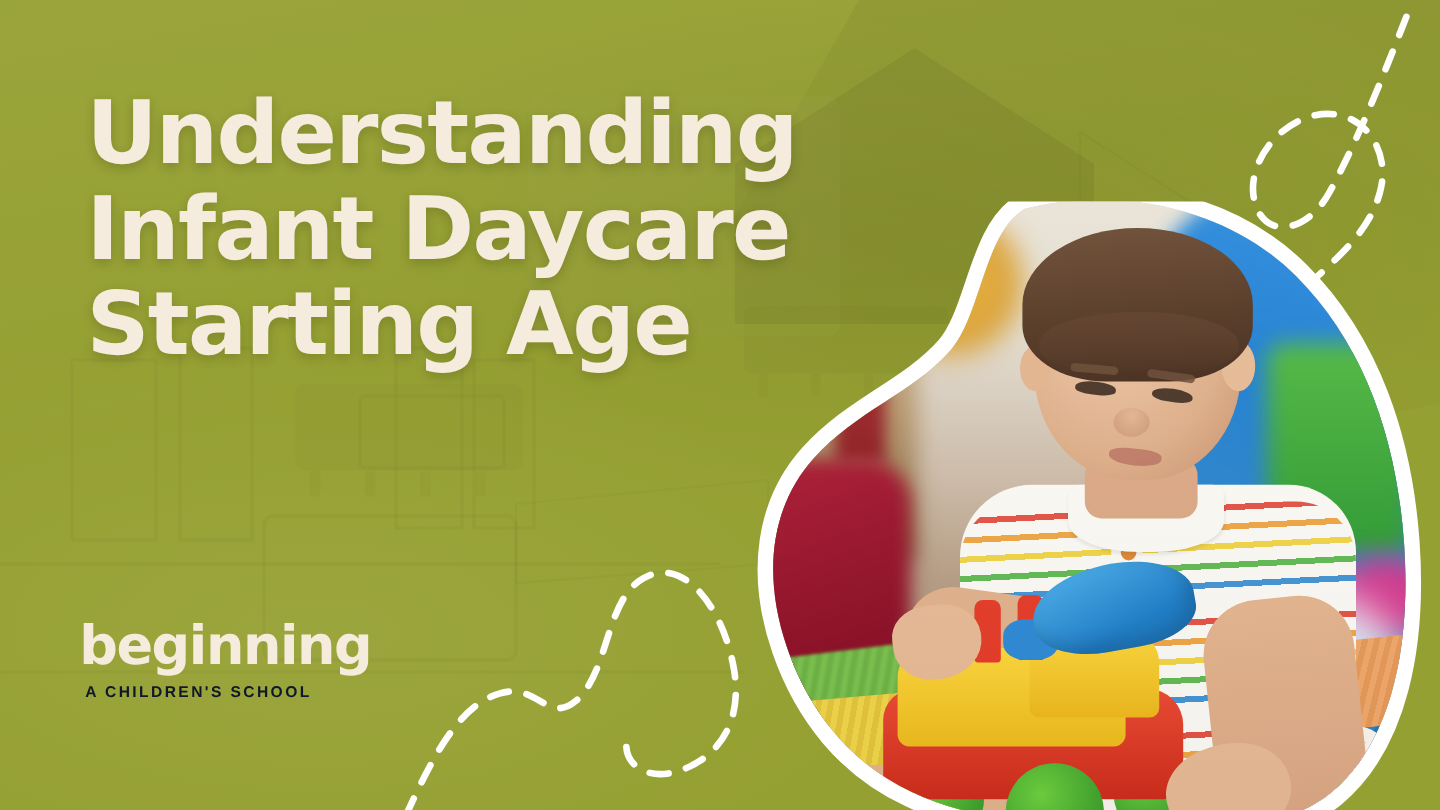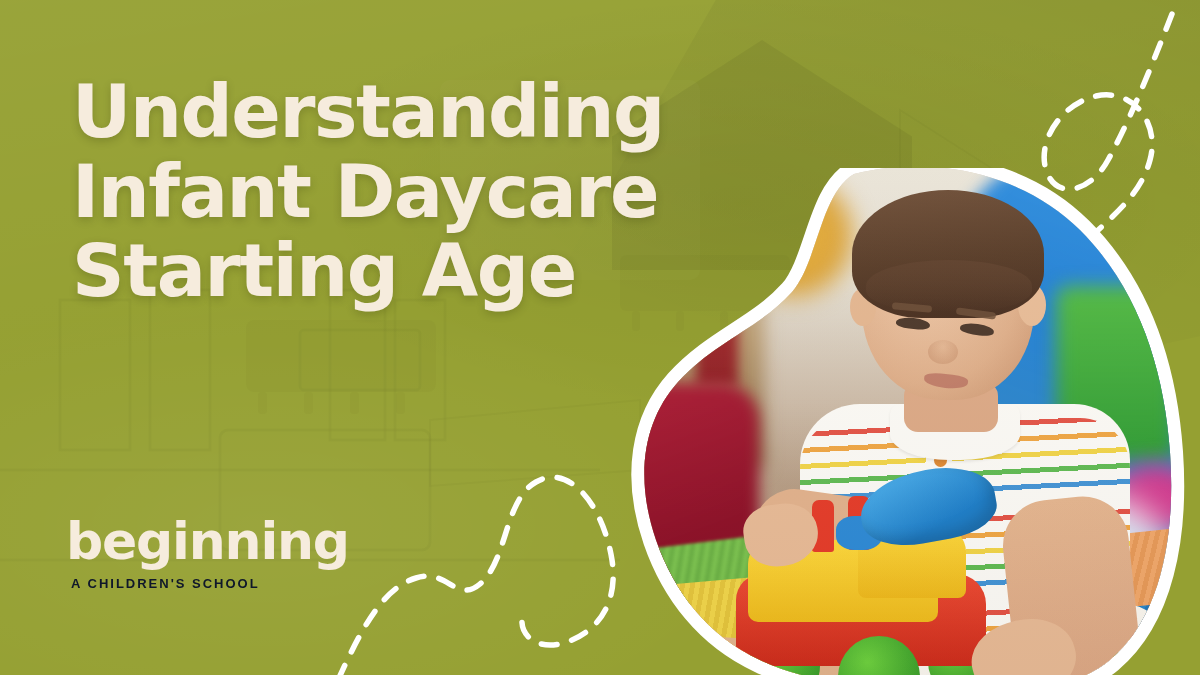--- a/index.html
+++ b/index.html
@@ -98,21 +98,21 @@
     font-size:34px;
     line-height:0.92;
     letter-spacing:-0.5px;
     color:#f6ecdd;
     margin-left:4px;
   }
   .logo-beginning {
     display:block;
     font-family:"DejaVu Sans", sans-serif;
     font-weight:700;
-    font-size:52px;
+    font-size:45px;
     line-height:0.98;
     letter-spacing:-1.2px;
     color:#f6ecdd;
     margin-top:-3px;
   }
   .logo-tagline {
     display:block;
     font-family:"Liberation Sans", sans-serif;
     font-weight:700;
     font-size:13px;

